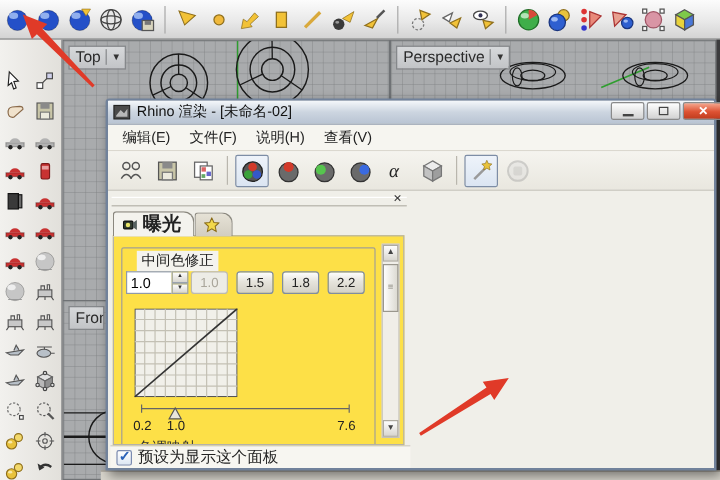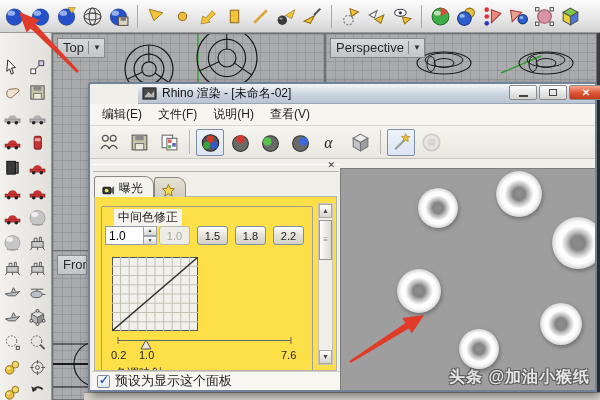--- a/index.html
+++ b/index.html
@@ -40,21 +40,21 @@
 
   .right-edge{position:absolute;left:597px;top:33px;width:3px;height:367px;background:#3c3c3e;z-index:4;}
   .bottom-strip{position:absolute;left:84px;top:392px;width:516px;height:8px;z-index:4;
     background:#d8d5cc;border-top:1px solid #98948a;}
 
   
   .dlg{position:absolute;left:88px;top:82px;width:509px;height:310px;z-index:10;
     background:#f0efe9;border:2px solid #71829b;border-radius:3px 3px 0 0;
     box-shadow:3px 4px 10px rgba(0,0,0,.45);}
   .dlg-title{position:relative;height:20px;background:linear-gradient(#f4f7fa,#ccd5e0 50%,#b9c4d3);
-    display:flex;align-items:center;padding:0 4px;gap:5px;border-bottom:1px solid #9aa5b5;margin-left:48px;}
+    display:flex;align-items:center;padding:0 4px;gap:5px;border-bottom:1px solid #9aa5b5;}
   .dlg-title .ttl{font-size:12px;color:#111;}
   .dlg-icon{width:15px;height:15px;}
   .winbtns{position:absolute;right:-8px;top:1px;display:flex;gap:2px;}
   .wbtn{width:28px;height:15px;border:1px solid #8a8a8a;border-radius:2px;
     background:linear-gradient(#fefefe,#d2d2d2);display:flex;align-items:center;justify-content:center;}
   .wbtn .minbar{width:9px;height:2px;background:#444;margin-top:6px;}
   .wbtn .rstbox{width:8px;height:7px;border:1px solid #444;}
   .wbtn.close{width:34px;background:linear-gradient(#f5a88f,#dd5233 55%,#c03c1e);
     color:#fff;font-size:10px;font-weight:bold;}
   .dlg-menu{height:22px;background:#f6f5f0;border-bottom:1px solid #dbd8cf;
@@ -68,23 +68,23 @@
   .tbtn.dis{opacity:.4;}
   .dlg .tsep{height:24px;background:#b9b6ad;}
 
   .dlg-body{position:absolute;left:0;top:75px;right:0;bottom:0;}
 
   
   .phead{position:absolute;left:3px;top:5px;width:246px;height:8px;
     border-top:1px solid #fff;border-bottom:1px solid #b5b2a9;}
   .phead .px{position:absolute;right:4px;top:-4px;font-size:9px;color:#333;line-height:1;}
   .tabs{position:absolute;left:4px;top:17px;height:21px;display:flex;align-items:flex-end;z-index:2;}
-  .tab{height:20px;display:flex;align-items:flex-end;gap:4px;padding:0 10px 0 7px;font-size:12px;
+  .tab{height:20px;display:flex;align-items:center;gap:4px;padding:0 10px 0 7px;font-size:16px;
     border:1px solid #8a877e;border-bottom:none;border-radius:3px 9px 0 0;
-    background:linear-gradient(#e6e2d6,#d2cdc0);}
+    background:linear-gradient(#e6e2d6,#d2cdc0);font-weight:bold;}
   .tab.active{height:21px;background:#f4f3ee;z-index:3;}
   .tab svg{width:13px;height:13px;}
   .pane{position:absolute;left:4px;top:37px;width:243px;height:175px;background:#fde047;
     border:1px solid #b5b2a9;overflow:hidden;z-index:1;}
   .grp{position:absolute;left:6px;top:9px;width:212px;height:200px;
     border:1px solid #a39f94;border-radius:2px;}
   .grp-title{position:absolute;left:12px;top:2px;background:#f4f3ee;padding:0 4px;font-size:12px;}
   .spin{position:absolute;left:10px;top:29px;width:52px;height:19px;display:flex;}
   .spin input{width:38px;height:19px;border:1px solid #8f9aa8;border-right:none;font-size:12px;
     padding:0 3px;font-family:"Liberation Sans",sans-serif;}
@@ -701,29 +701,20 @@
         </div>
       </div>
 
       <div class="chkrow">
         <span class="chk">
             <span class="mark">✓</span>
           </span>
         <span>预设为显示这个面板</span>
       </div>
 
-      <div class="rview" id="rview">
-        <span class="wm">头条 @加油小猴纸</span>
-      <div class="torus" style="left: 77px; top: 19px; height: 40px; width: 40px;"></div>
-          <div class="torus" style="left: 155px; top: 2px; height: 46px; width: 46px;"></div>
-          <div class="torus" style="left: 211px; top: 48px; height: 52px; width: 52px;"></div>
-          <div class="torus" style="left: 56px; top: 100px; height: 44px; width: 44px;"></div>
-          <div class="torus" style="left: 118px; top: 160px; height: 40px; width: 40px;"></div>
-          <div class="torus" style="left: 199px; top: 134px; height: 42px; width: 42px;"></div>
-        </div>
     </div>
   </div>
 
   <svg class="overlay" id="overlay">
       <polygon points="19,12 39.4,20 35.3,24 78.9,71.1 77.1,72.9 30.7,28.5 26.6,32.6" fill="#e03a28"></polygon>
       <polygon points="424,315 411.9,333.3 408.8,328.4 350.7,363.1 349.3,360.9 405.4,323 402.3,318.1" fill="#e03a28"></polygon>
     </svg>
 </div>
 
 </body></html>

